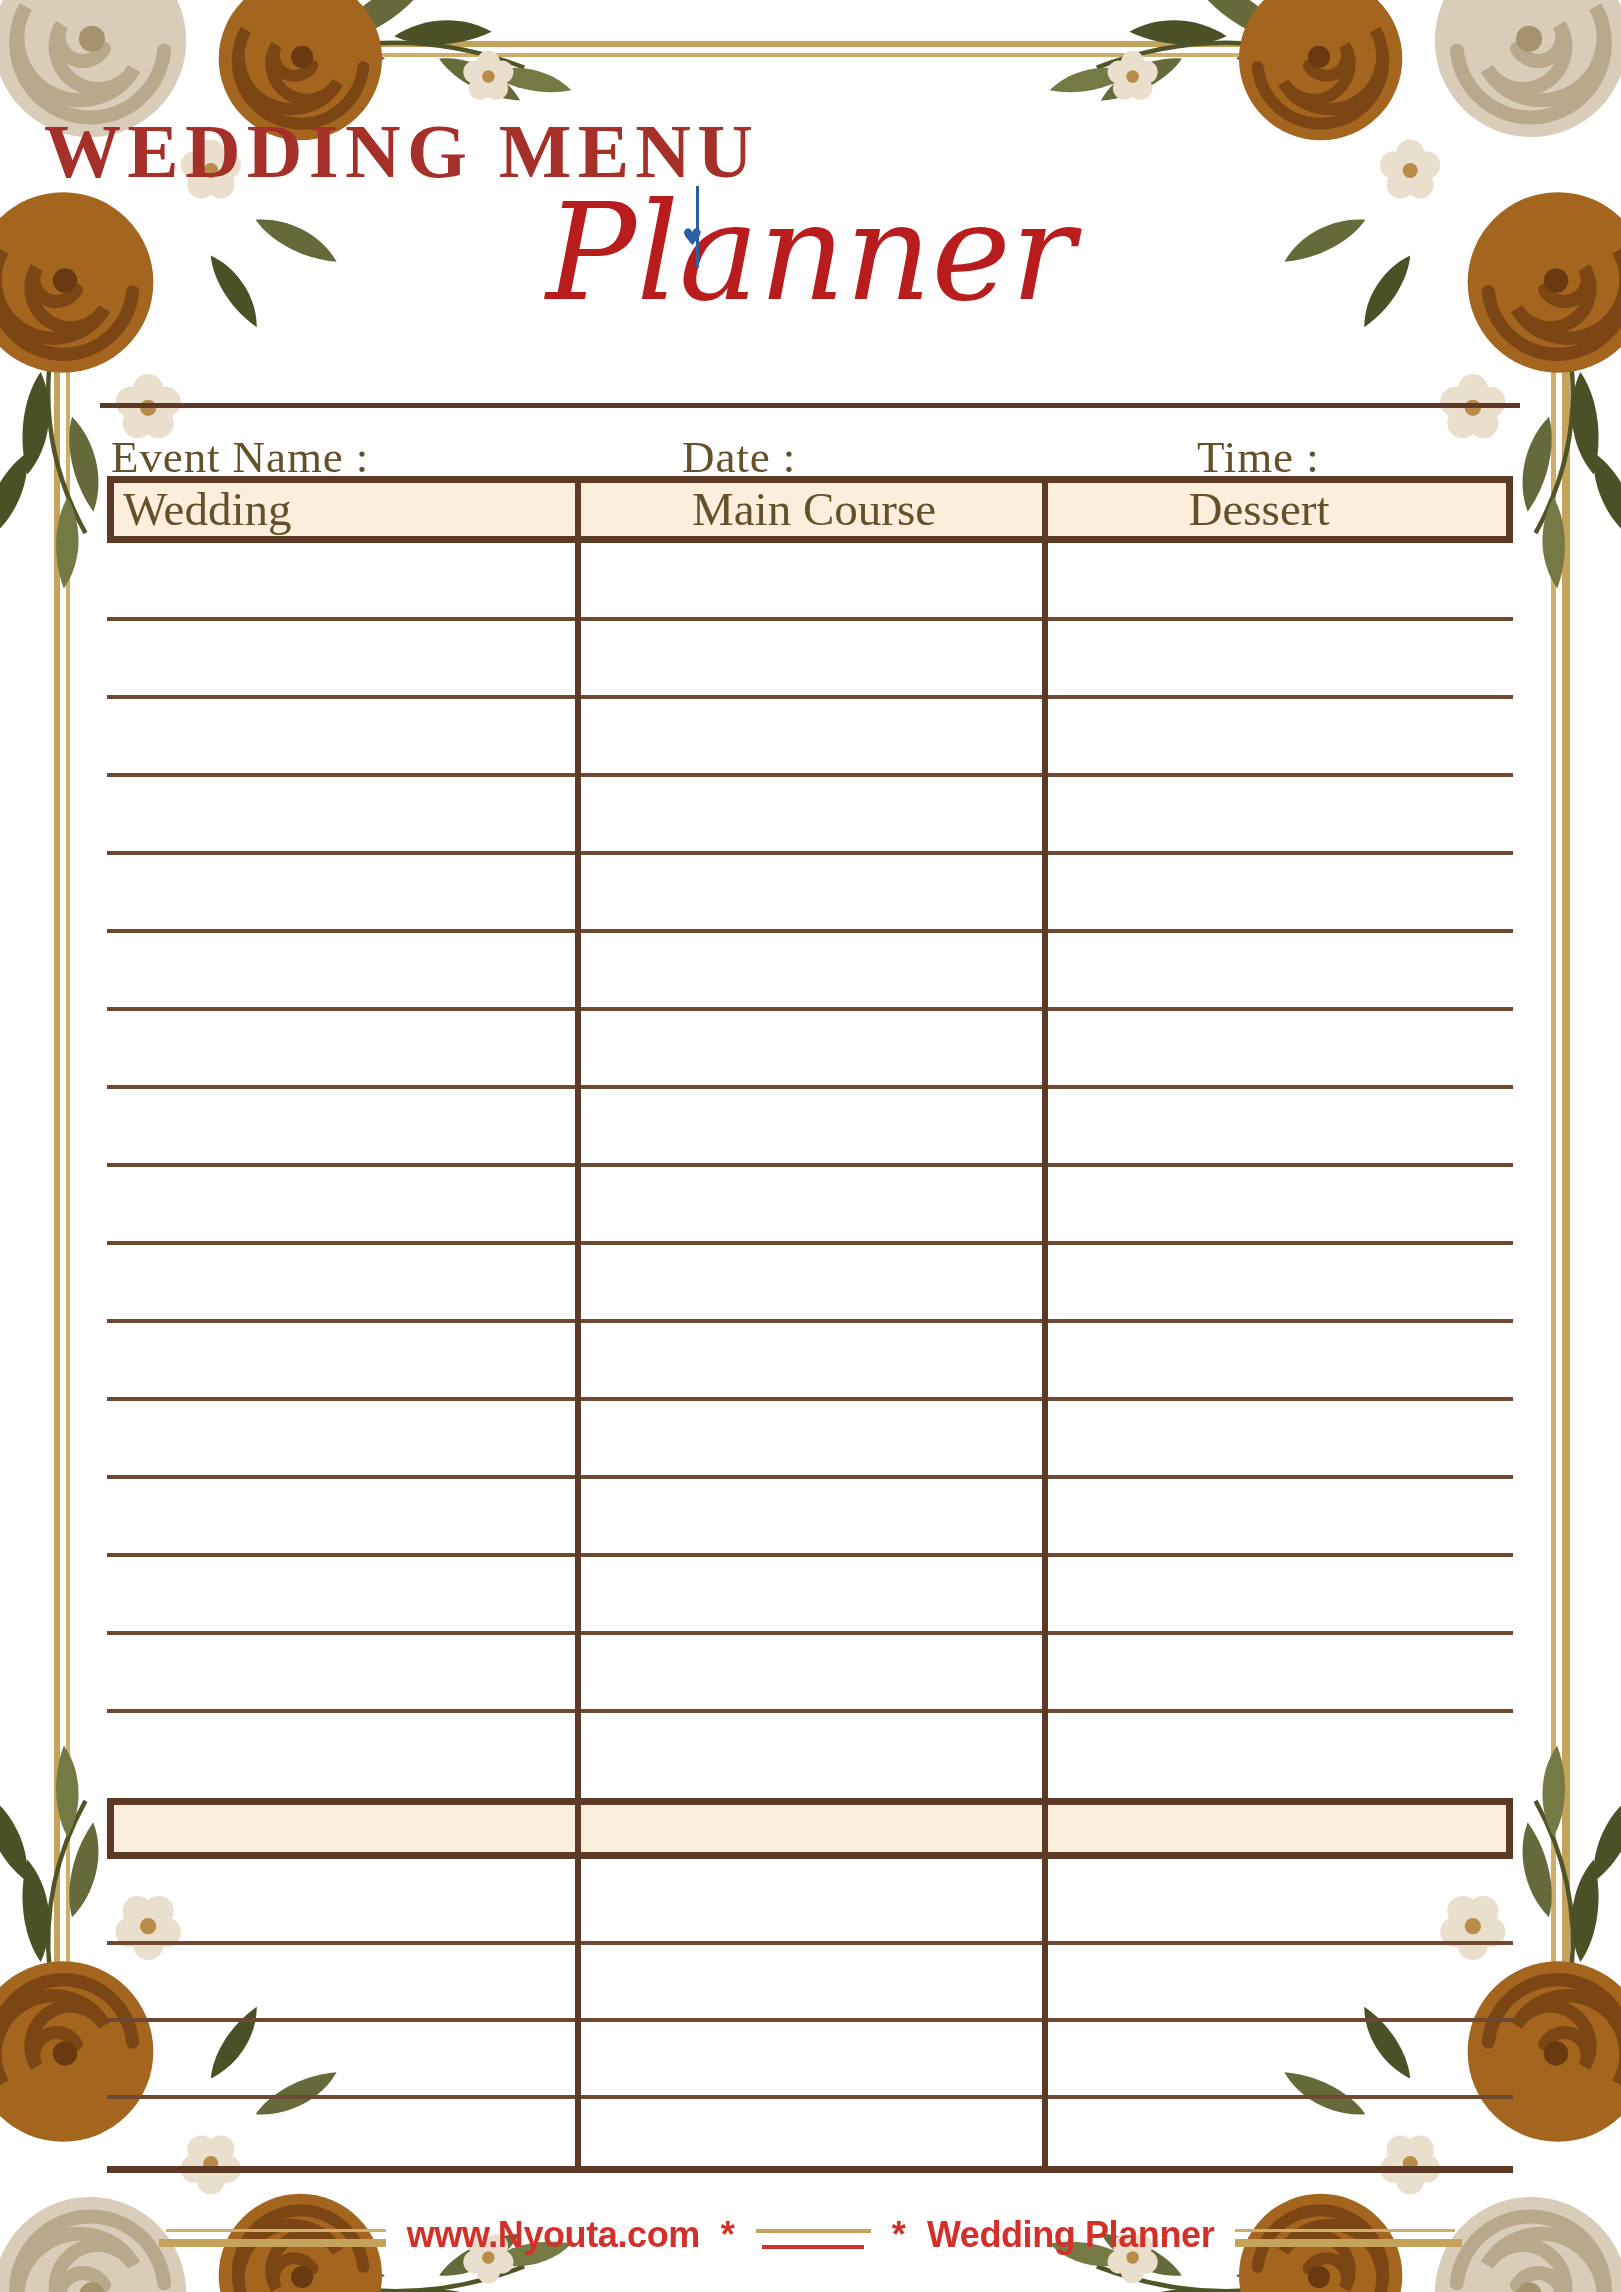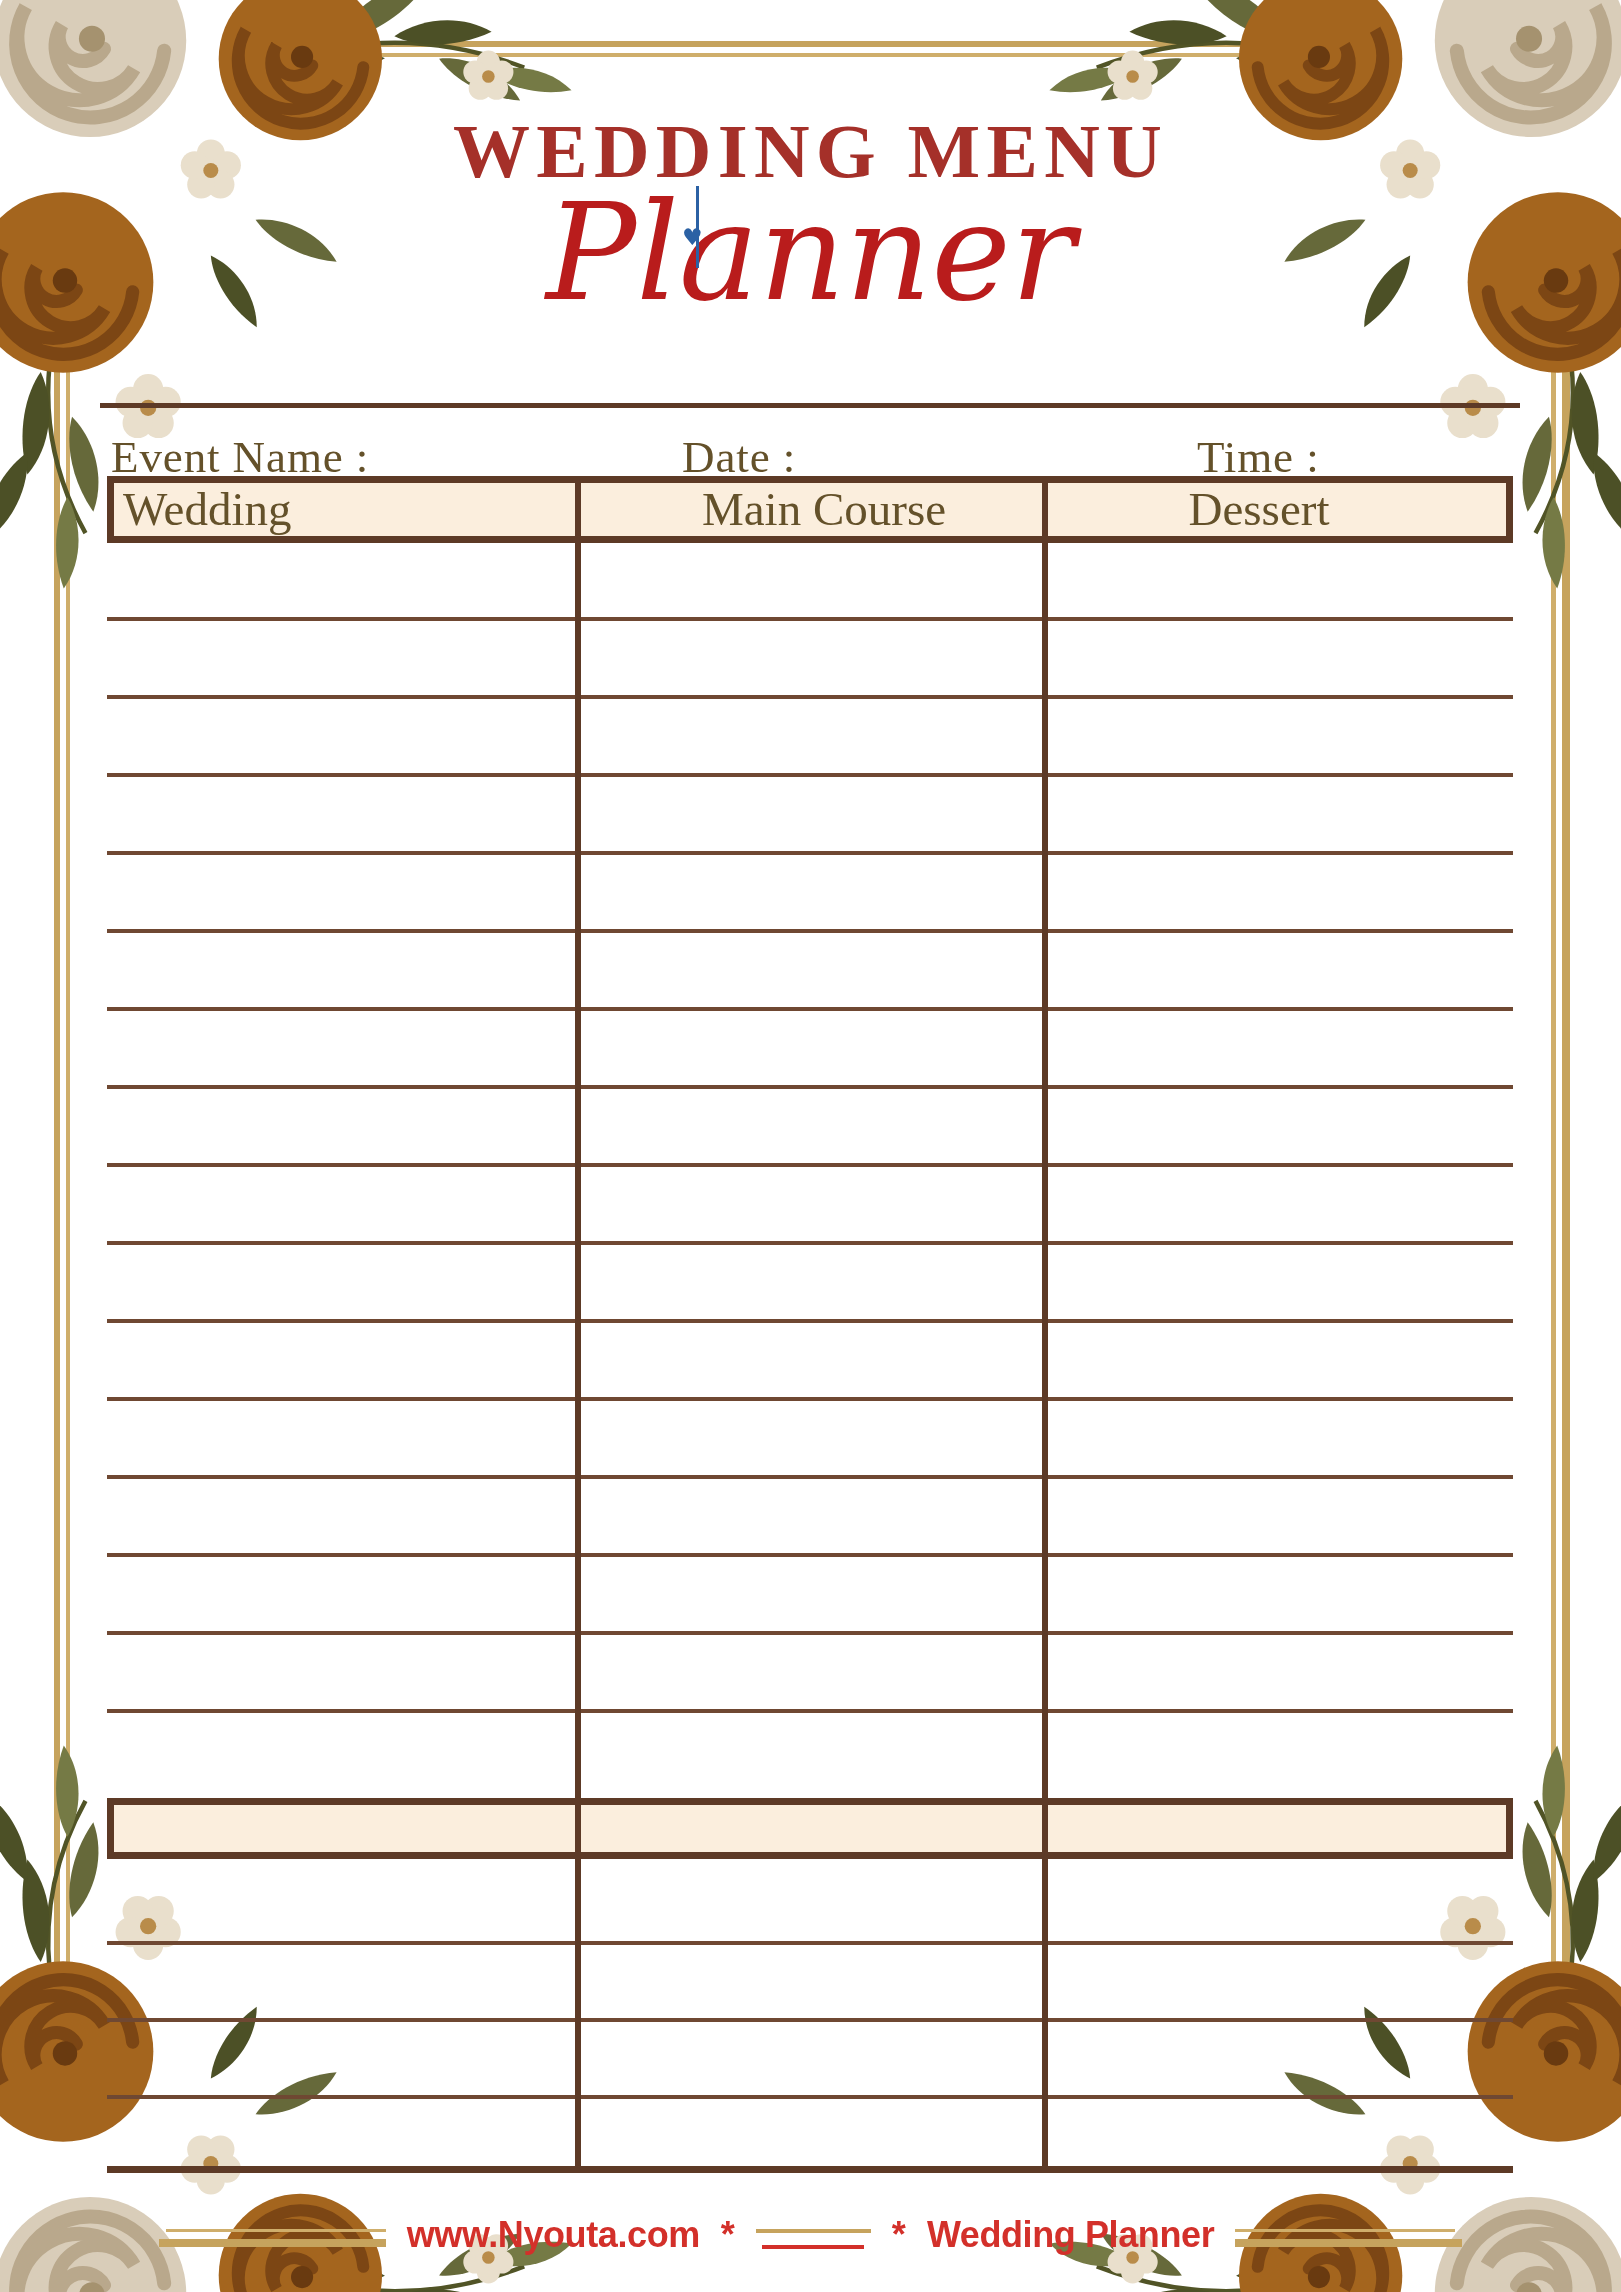--- a/index.html
+++ b/index.html
@@ -18,23 +18,23 @@
 
   
   .corner { position:absolute; width:573px; height:573px; pointer-events:none; }
   .corner svg { width:100%; height:100%; overflow:visible; }
   .corner-tl { left:-13.4px; top:-13.4px; }
   .corner-tr { right:-13.4px; top:-13.4px; } .corner-tr svg { transform:scaleX(-1); }
   .corner-bl { left:-13.4px; bottom:-54px; } .corner-bl svg { transform:scaleY(-1); }
   .corner-br { right:-13.4px; bottom:-54px; } .corner-br svg { transform:scale(-1,-1); }
 
   
-  .title { position:absolute; left:0; right:0; top:113px; text-align:center;
+  .title { position:absolute; left:0; right:0; top:113px; text-align:left;
            font-size:77px; font-weight:bold; letter-spacing:6.3px; line-height:1;
-           color:#a53029; }
+           color:#a53029;padding-left:44px; }
   .subtitle { position:absolute; left:0; right:0; top:176px; text-align:center;
               font-family:"DejaVu Serif", serif; font-style:italic;
               font-size:134px; line-height:1.15; color:#b91c1c; }
   .needle { position:absolute; left:696px; top:186px; width:2.7px; height:82px;
             background:#2b61a4; }
   .needle-heart { position:absolute; left:682px; top:224px; font-size:23px;
                   color:#2b61a4; font-family:"DejaVu Sans", sans-serif; }
 
   
   .top-rule { position:absolute; left:100px; top:403px; width:1420px; height:4.5px;
@@ -43,21 +43,21 @@
                  line-height:1; letter-spacing:0.9px;margin-top:12px; }
   .fl-event { left:111px; } .fl-date { left:682px; } .fl-time { left:1197px; }
 
   
   .menu-table { position:absolute; left:107px; top:476px; width:1406px; height:1697px; }
   .tbl-header { position:absolute; left:0; top:0; width:1406px; height:67px;
                 background:#fbeedd; border:7.2px solid #5d3a26; }
   .hcell { position:absolute; top:7.2px; height:53px; line-height:53px; font-size:47px;
            color:#64512a; white-space:nowrap; }
   .hc-1 { left:16px; }
-  .hc-2 { left:475px; width:460px; text-align:center;padding-left:24px; }
+  .hc-2 { left:465px; width:460px; text-align:center;padding-left:24px; }
   .hc-3 { left:941px; width:422px; text-align:center; }
   .rows-top { position:absolute; left:0; top:67px; width:1406px; height:1170px;
               background:repeating-linear-gradient(to bottom,
                 transparent 0 74px, #6f4832 74px 78px); }
   .band { position:absolute; left:0; top:1322px; width:1406px; height:61px;
           background:#fbeedd; border:7.2px solid #5d3a26; }
   .rows-bottom { position:absolute; left:0; top:1392px; width:1406px; height:233px;
                  background:repeating-linear-gradient(to bottom,
                    transparent 0 73px, #6f4832 73px 77px); }
   .tbl-bottom { position:absolute; left:0; top:1690px; width:1406px; height:7.2px;

